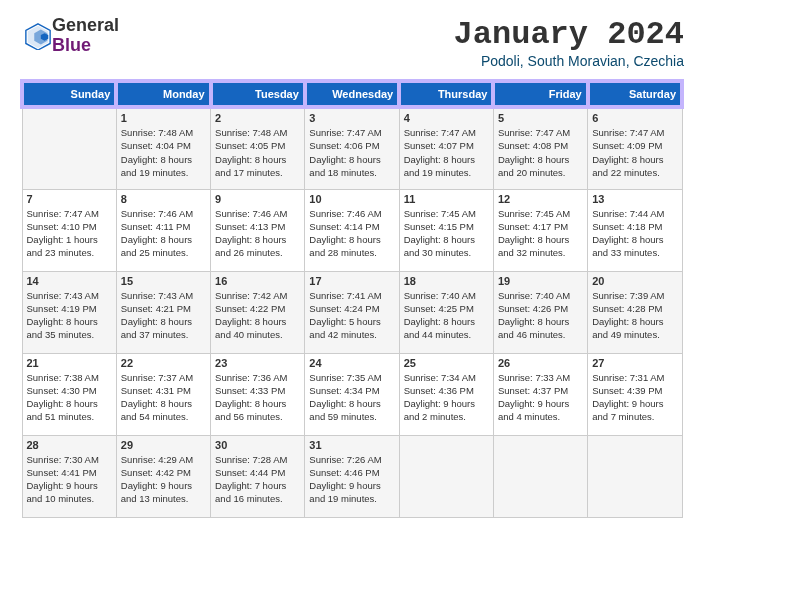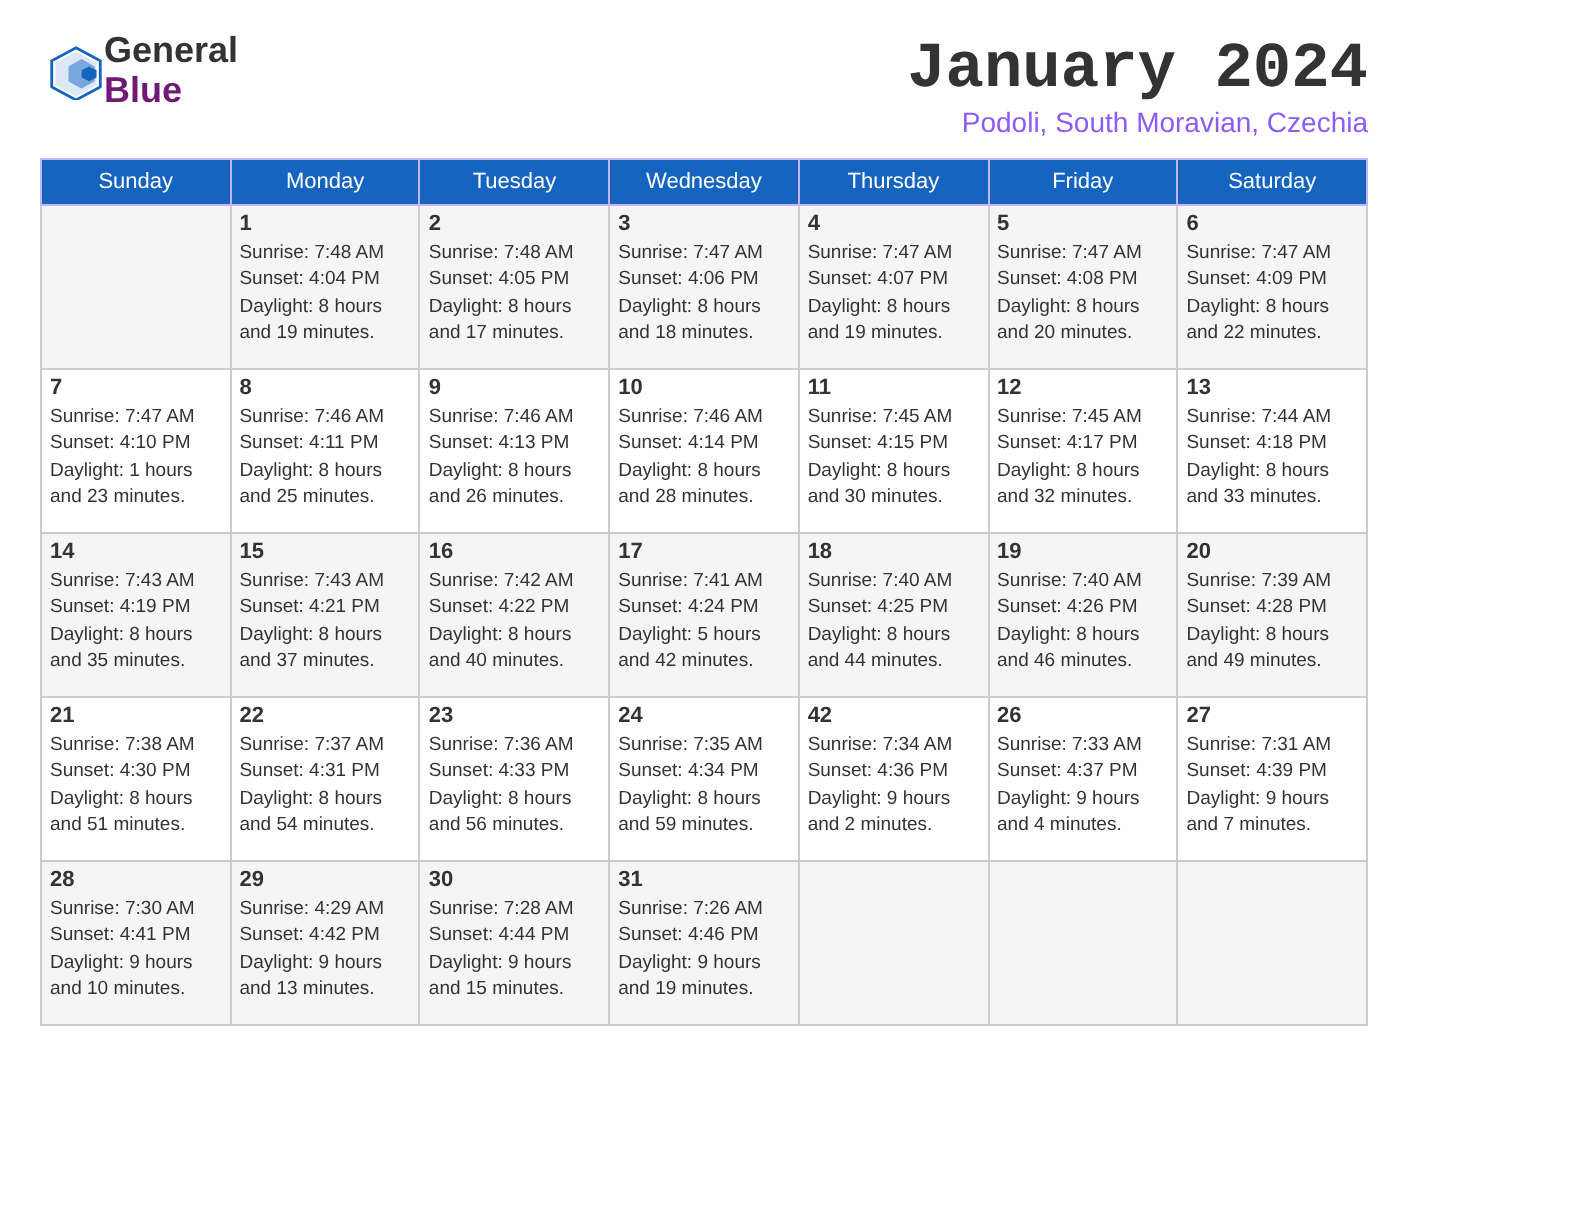--- a/index.html
+++ b/index.html
@@ -49,36 +49,36 @@
       text-align: right;
     }
     .month-title {
       font-size: 32px;
       font-weight: bold;
       color: #333;
       font-family: Liberation Mono, monospace;
     }
     .location {
       font-size: 14px;
-      color: #8b5cf6;
+      color: #0c4a6e;
       margin-left: 48px;
     }
     table {
       width: 100%;
       border-collapse: collapse;
       table-layout: fixed;
     }
     thead tr th {
       background-color: #1565c0;
       color: #fff;
       font-size: 11px;
-      font-weight: normal;
+      font-weight: bold;
       padding: 5px 4px;
-      text-align: center;
-      border: 1px solid #c4b5fd;
+      text-align: right;
+      border: 4px solid #c4b5fd;
     }
     tbody tr td {
       border: 1px solid #ccc;
       vertical-align: top;
       padding: 3px 4px;
       font-size: 9.5px;
       color: #333;
       height: 82px;
     }
     tbody tr:nth-child(odd) td {
@@ -231,21 +231,21 @@
           </td>
           <td>
             <span class="day-number">23</span>
             <div class="cell-content"><span>Sunrise: 7:36 AM</span><br><span>Sunset: 4:33 PM</span><br><span>Daylight: 8 hours and 56 minutes.</span></div>
           </td>
           <td>
             <span class="day-number">24</span>
             <div class="cell-content"><span>Sunrise: 7:35 AM</span><br><span>Sunset: 4:34 PM</span><br><span>Daylight: 8 hours and 59 minutes.</span></div>
           </td>
           <td>
-            <span class="day-number">42</span>
+            <span class="day-number">25</span>
             <div class="cell-content"><span>Sunrise: 7:34 AM</span><br><span>Sunset: 4:36 PM</span><br><span>Daylight: 9 hours and 2 minutes.</span></div>
           </td>
           <td>
             <span class="day-number">26</span>
             <div class="cell-content"><span>Sunrise: 7:33 AM</span><br><span>Sunset: 4:37 PM</span><br><span>Daylight: 9 hours and 4 minutes.</span></div>
           </td>
           <td>
             <span class="day-number">27</span>
             <div class="cell-content"><span>Sunrise: 7:31 AM</span><br><span>Sunset: 4:39 PM</span><br><span>Daylight: 9 hours and 7 minutes.</span></div>
           </td>
@@ -254,21 +254,21 @@
           <td>
             <span class="day-number">28</span>
             <div class="cell-content"><span>Sunrise: 7:30 AM</span><br><span>Sunset: 4:41 PM</span><br><span>Daylight: 9 hours and 10 minutes.</span></div>
           </td>
           <td>
             <span class="day-number">29</span>
             <div class="cell-content"><span>Sunrise: 4:29 AM</span><br><span>Sunset: 4:42 PM</span><br><span>Daylight: 9 hours and 13 minutes.</span></div>
           </td>
           <td>
             <span class="day-number">30</span>
-            <div class="cell-content"><span>Sunrise: 7:28 AM</span><br><span>Sunset: 4:44 PM</span><br><span>Daylight: 9 hours and 15 minutes.</span></div>
+            <div class="cell-content"><span>Sunrise: 7:28 AM</span><br><span>Sunset: 4:44 PM</span><br><span>Daylight: 7 hours and 16 minutes.</span></div>
           </td>
           <td>
             <span class="day-number">31</span>
             <div class="cell-content"><span>Sunrise: 7:26 AM</span><br><span>Sunset: 4:46 PM</span><br><span>Daylight: 9 hours and 19 minutes.</span></div>
           </td>
           <td></td>
           <td></td>
           <td></td>
         </tr>
       </tbody>

